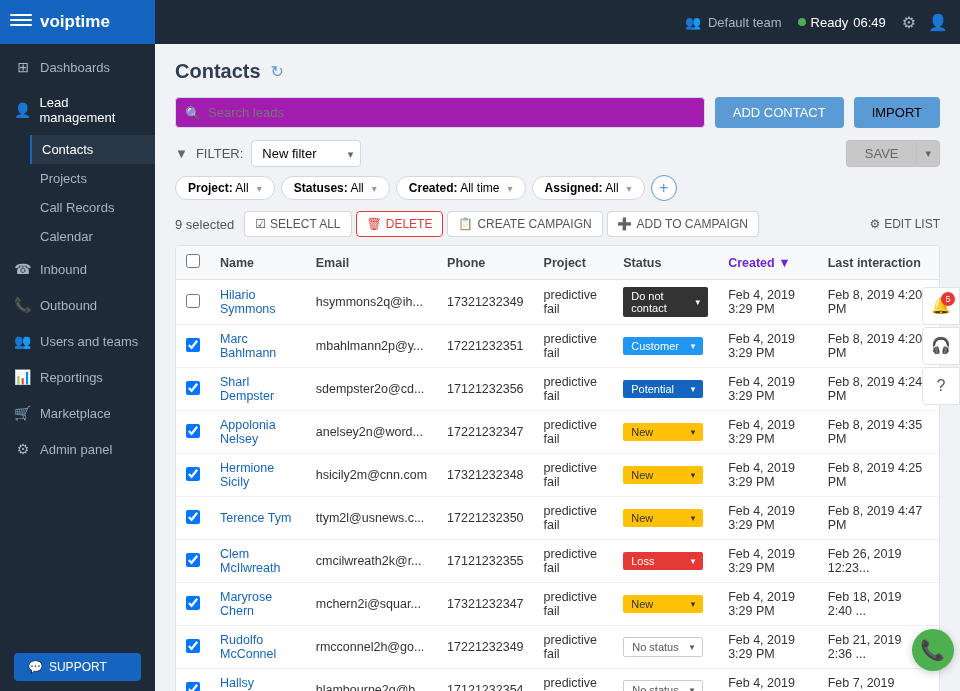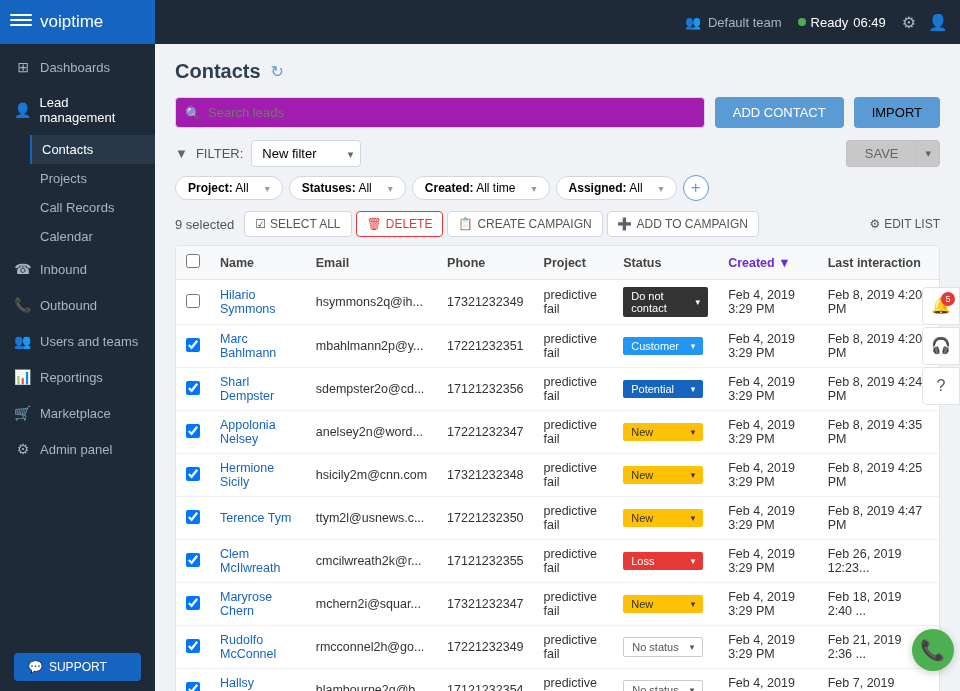--- a/index.html
+++ b/index.html
@@ -3,21 +3,21 @@
   <meta charset="utf-8">
   <style>
     * { box-sizing: border-box; margin: 0; padding: 0; }
     body { font-family: 'Segoe UI', Arial, sans-serif; font-size: 13px; background: #f0f2f5; display: flex; height: 691px; overflow: hidden; }
 
     
     .sidebar { width: 155px; background: #1e2a38; color: #aab4c0; display: flex; flex-direction: column; height: 691px; flex-shrink: 0; }
     .sidebar-logo { background: #1565c0; padding: 12px 10px; display: flex; align-items: center; gap: 8px; color: white; font-size: 16px; font-weight: bold; height: 44px; }
     .sidebar-logo-icon { width: 22px; height: 16px; display: flex; flex-direction: column; gap: 3px; cursor: pointer; }
     .sidebar-logo-icon span { display: block; height: 2px; background: white; border-radius: 1px; }
-    .sidebar-logo-text { color: white; font-size: 17px; font-weight: 400; }
+    .sidebar-logo-text { color: white; font-size: 17px; font-weight: 700; }
     .sidebar-nav { flex: 1; overflow-y: auto; padding: 5px 0; }
     .sidebar-item { display: flex; align-items: center; gap: 8px; padding: 10px 14px; cursor: pointer; color: #aab4c0; font-size: 13px; }
     .sidebar-item.active { color: white; }
     .sidebar-item .icon { font-size: 14px; width: 18px; text-align: center; }
     .sidebar-sub { padding-left: 30px; }
     .sidebar-sub-item { display: block; padding: 7px 14px 7px 10px; color: #aab4c0; cursor: pointer; font-size: 13px; }
     .sidebar-sub-item.active { color: white; border-left: 2px solid #1565c0; background: #283848; }
     .sidebar-support { padding: 10px 14px; }
     .support-btn { background: #1565c0; color: white; border: none; border-radius: 4px; padding: 7px 14px; cursor: pointer; font-size: 12px; display: flex; align-items: center; gap: 6px; width: 100%; }
 
@@ -52,21 +52,21 @@
     .filter-label { font-size: 13px; color: #555; font-weight: 500; }
     .filter-select { border: 1px solid #d0d7de; border-radius: 4px; padding: 5px 28px 5px 10px; font-size: 13px; background: white; cursor: pointer; appearance: none; min-width: 110px; }
     .filter-select-wrap { position: relative; display: inline-block; }
     .filter-select-wrap::after { content: '▾'; position: absolute; right: 8px; top: 50%; transform: translateY(-50%); pointer-events: none; color: #666; font-size: 11px; }
     .save-btn-wrap { margin-left: auto; display: flex; gap: 0; }
     .save-btn { background: #c8c8c8; color: #666; border: 1px solid #c0c0c0; border-right: none; border-radius: 4px 0 0 4px; padding: 5px 18px; font-size: 13px; cursor: pointer; }
     .save-caret { background: #c8c8c8; color: #666; border: 1px solid #c0c0c0; border-radius: 0 4px 4px 0; padding: 5px 8px; font-size: 11px; cursor: pointer; }
 
     
     .sub-filter { display: flex; align-items: center; gap: 6px; margin-bottom: 10px; }
-    .sub-filter-chip { border: 1px solid #d0d7de; border-radius: 20px; padding: 4px 12px; font-size: 12px; background: white; cursor: pointer; display: flex; align-items: center; gap: 16px; }
+    .sub-filter-chip { border: 1px solid #d0d7de; border-radius: 20px; padding: 4px 12px; font-size: 12px; background: white; cursor: pointer; display: flex; align-items: center; gap: 8px; }
     .sub-filter-chip .caret { color: #999; font-size: 10px; }
     .plus-btn { width: 26px; height: 26px; border: 1px solid #5b9bd5; border-radius: 50%; color: #5b9bd5; background: white; display: flex; align-items: center; justify-content: center; cursor: pointer; font-size: 16px; line-height: 1; }
 
     
     .action-bar { display: flex; align-items: center; gap: 4px; margin-bottom: 8px; }
     .selected-count { font-size: 13px; color: #555; margin-right: 6px; }
     .action-btn { display: flex; align-items: center; gap: 4px; padding: 5px 10px; border: 1px solid #d0d7de; border-radius: 4px; background: white; font-size: 12px; cursor: pointer; color: #555; }
     .action-btn.delete { color: #e53935; border-color: #e53935; }
     .edit-list-btn { margin-left: auto; display: flex; align-items: center; gap: 4px; font-size: 12px; color: #555; cursor: pointer; }
 

